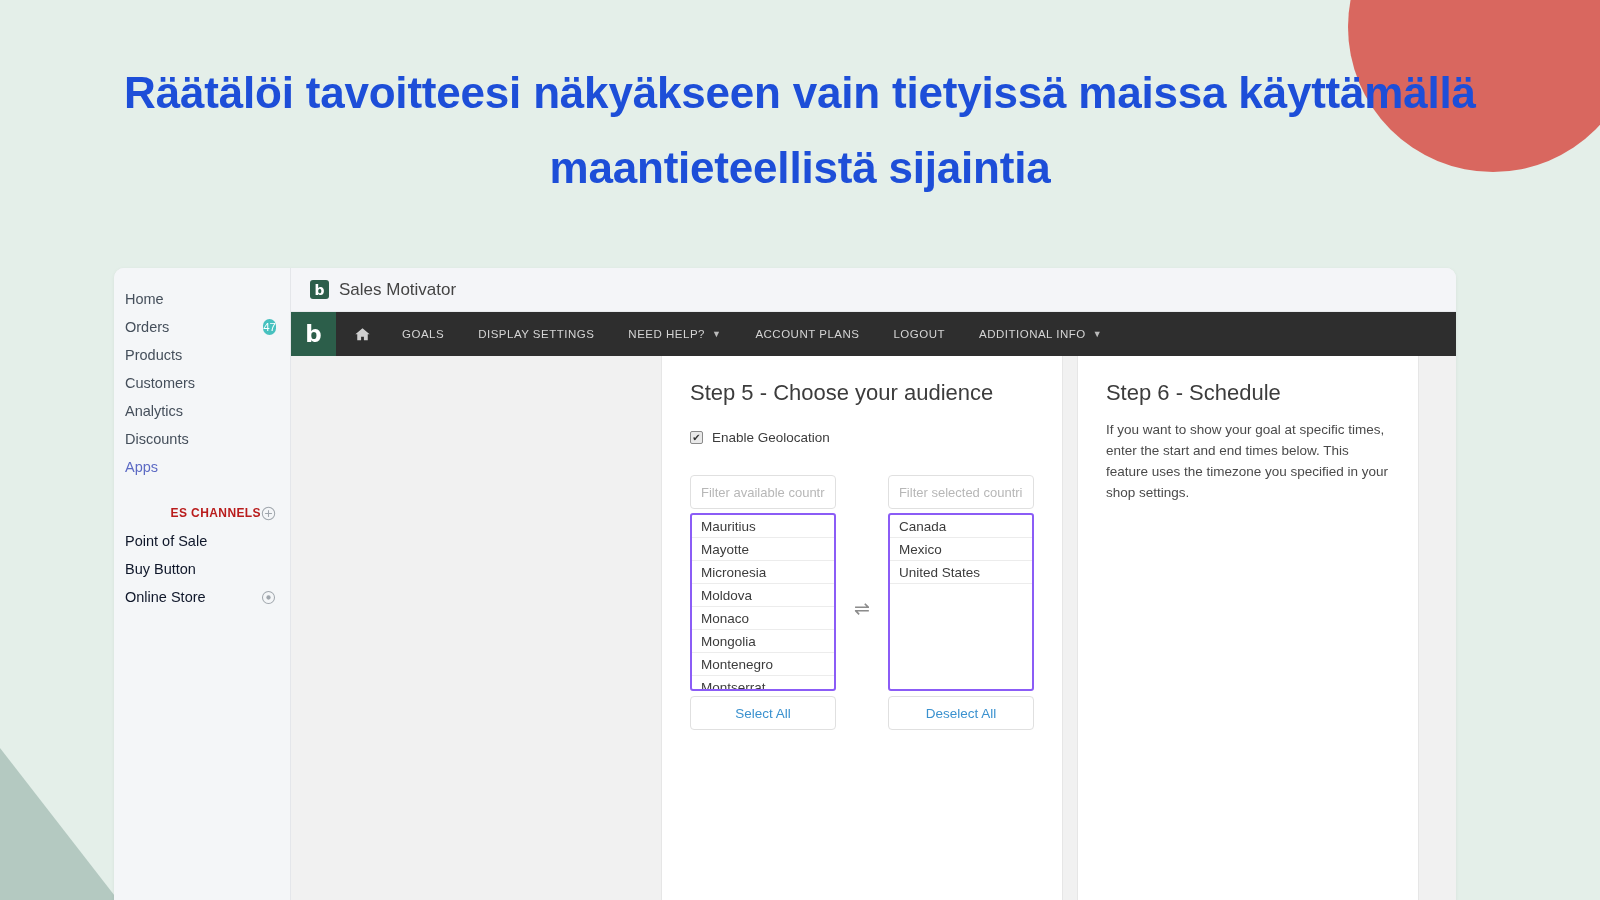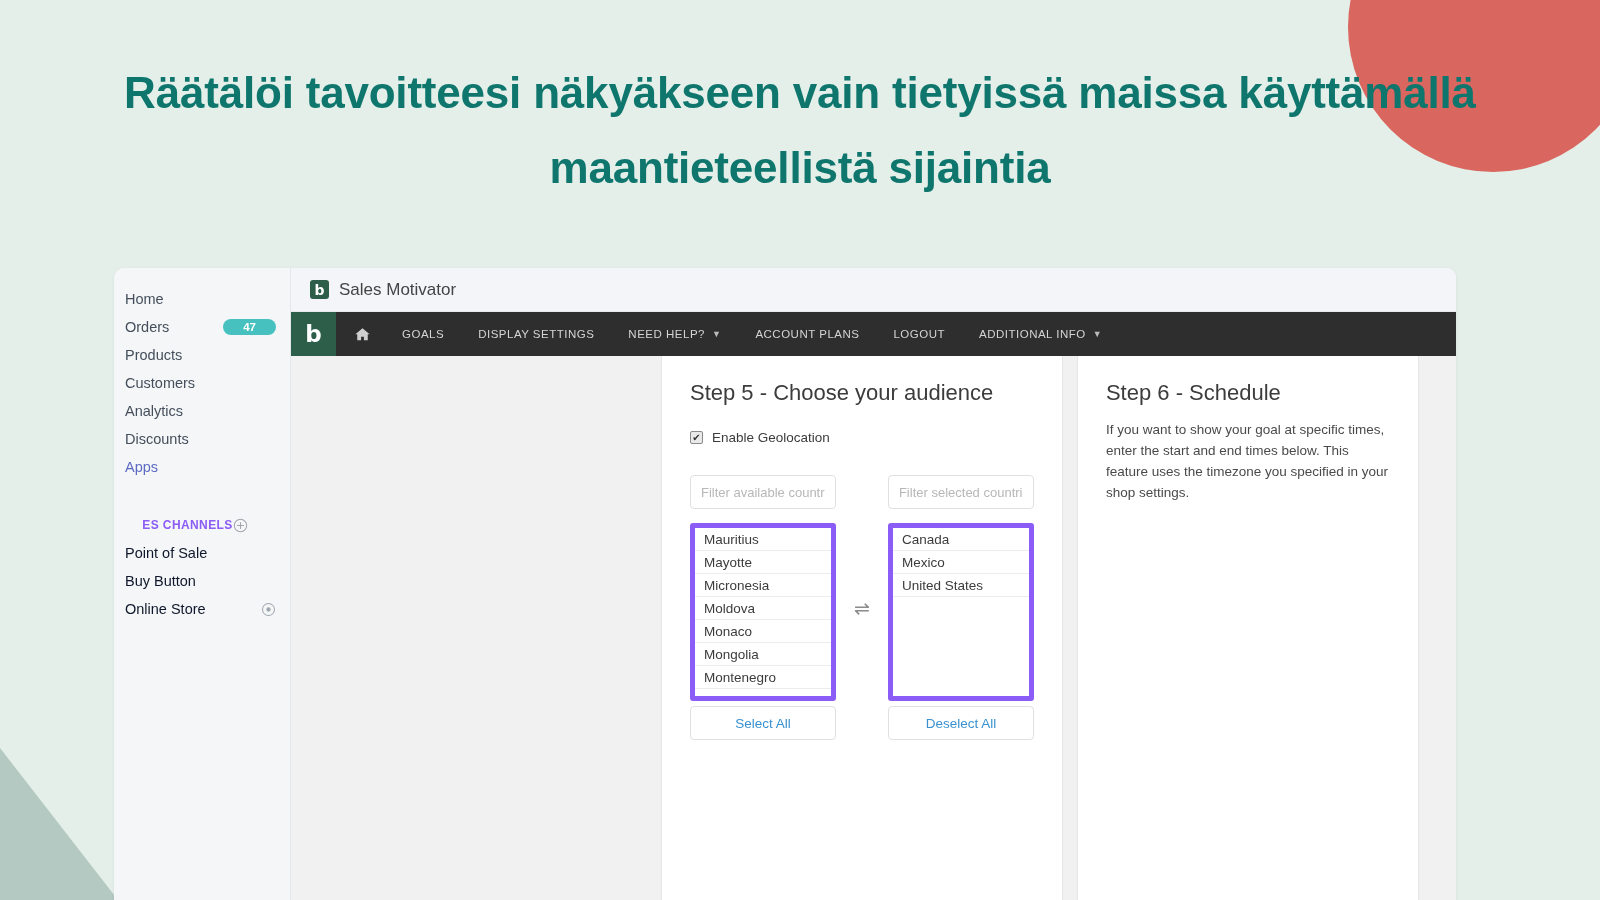--- a/index.html
+++ b/index.html
@@ -38,21 +38,21 @@
     border-top: 152px solid transparent;
   }
 
   
   #headline {
     position: absolute;
     left: 0;
     top: 56px;
     width: 1600px;
     text-align: center;
-    color: #0f766e;
+    color: #1d4ed8;
     font-size: 44px;
     font-weight: bold;
     line-height: 1.7;
     letter-spacing: -0.2px;
     padding: 0 120px;
   }
 
   
   #app-window {
     position: absolute;
@@ -83,36 +83,36 @@
     padding: 0 14px 0 11px;
     font-size: 14.5px;
     color: #454f5b;
     cursor: pointer;
   }
   .nav-item.active { color: #5c6ac4; }
   .badge {
     background: #47c1bf;
     color: #fff;
     font-size: 11.5px;
-    font-weight: bold;
+    font-weight: normal;
     border-radius: 10px;
-    padding: 2px 20px;
+    padding: 2px 0;
     line-height: 1.1;
   }
   .nav-section-head {
     display: flex;
     align-items: center;
-    justify-content: center;
+    justify-content: flex-end;
     height: 28px;
     padding: 0 14px 0 0px;
-    margin-top: 30px;
+    margin-top: 18px;
     font-size: 12px;
     font-weight: bold;
     letter-spacing: 0.4px;
-    color: #8b5cf6;
+    color: #b91c1c;
   }
   .nav-sub {
     display: flex;
     align-items: center;
     justify-content: space-between;
     height: 28px;
     padding: 0 14px 0 11px;
     font-size: 14.5px;
     color: #0f172a;
     cursor: pointer;
@@ -245,23 +245,23 @@
     border-radius: 4px;
     padding: 0 10px;
     font-size: 13px;
     color: #555;
     font-family: "Liberation Sans", sans-serif;
     background: #fff;
     outline: none;
   }
   .filter-input::placeholder { color: #b7b7b7; }
   .country-list {
-    margin-top: 14px;
+    margin-top: 4px;
     height: 178px;
-    border: 5px solid #8b5cf6;
+    border: 2px solid #8b5cf6;
     border-radius: 3px;
     overflow: hidden;
     background: #fff;
   }
   .country-item {
     height: 23px;
     line-height: 23px;
     padding: 0 9px;
     font-size: 13.5px;
     color: #3c3c3c;

